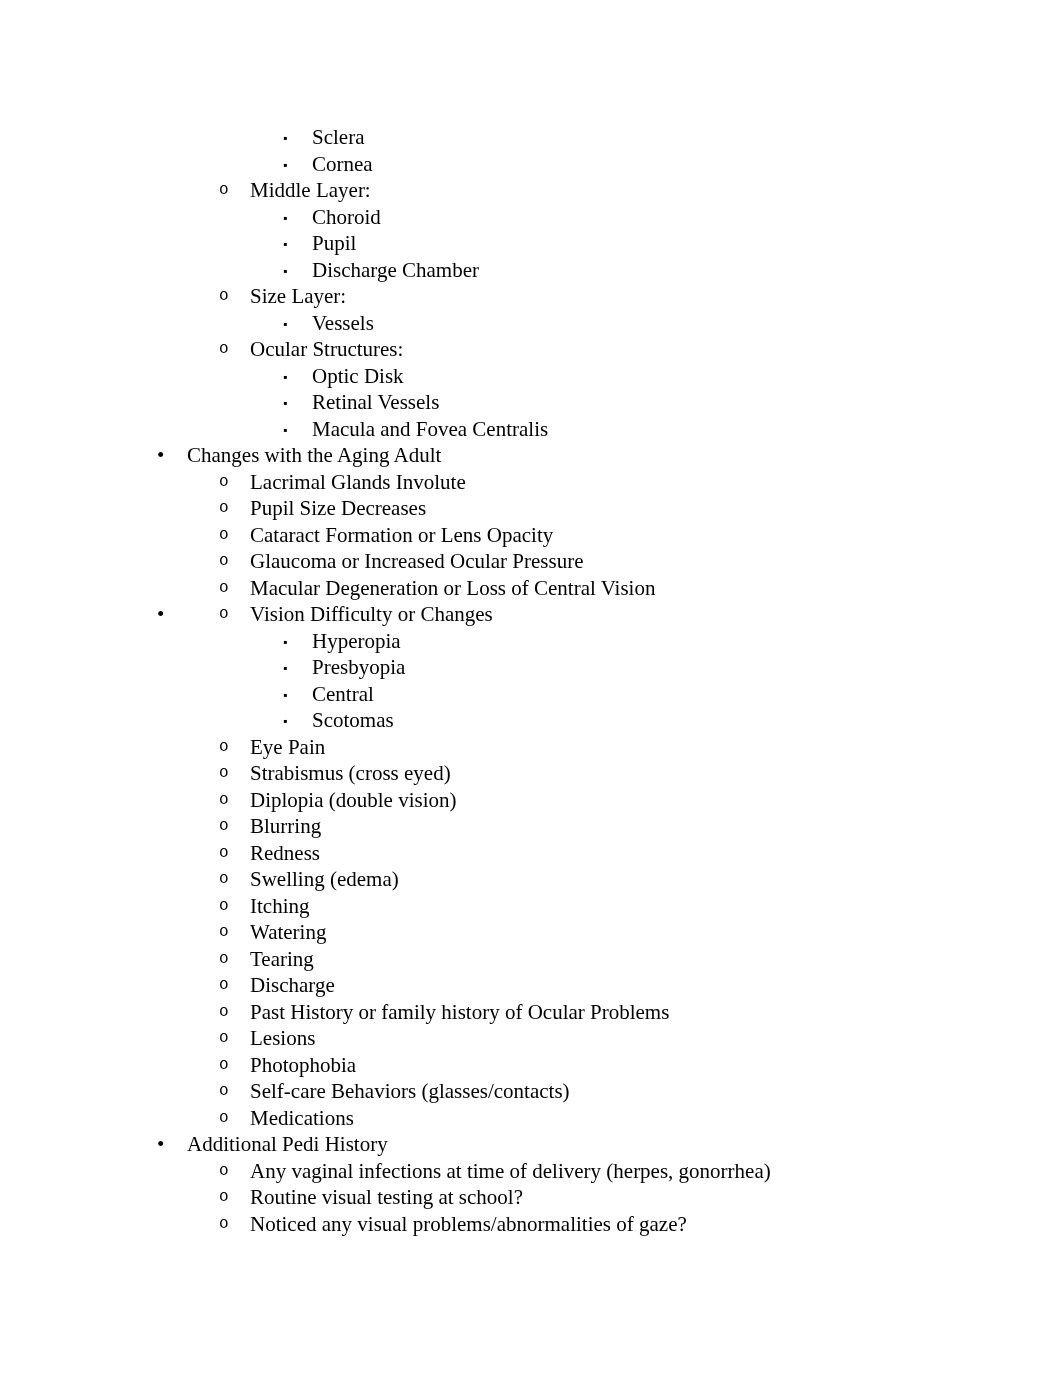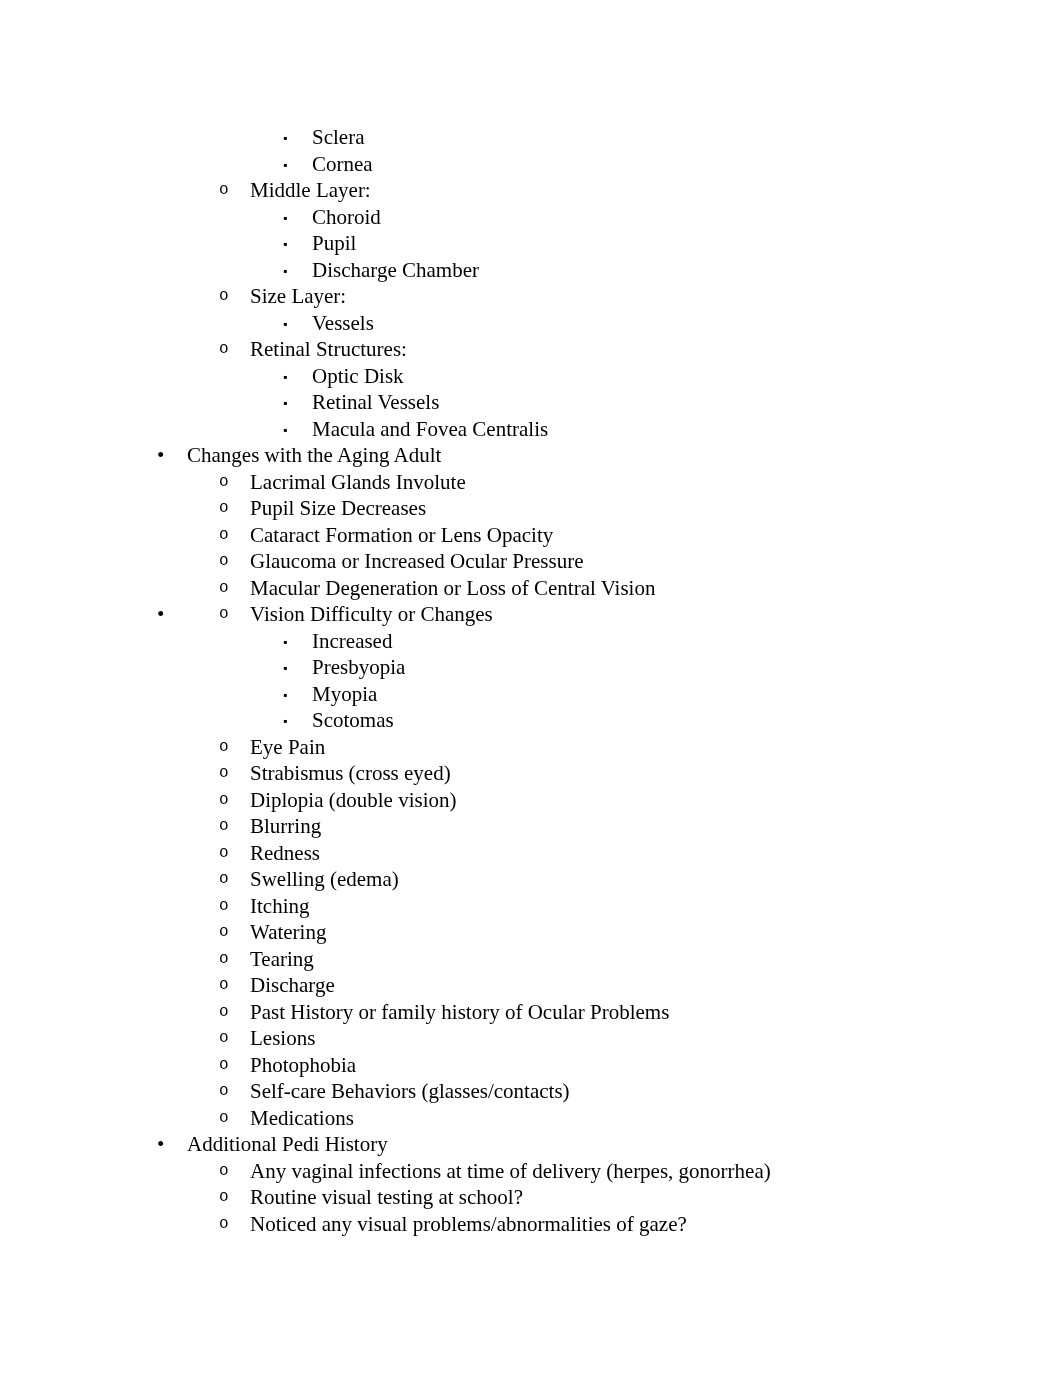--- a/index.html
+++ b/index.html
@@ -88,35 +88,35 @@
 <div class="page">
   <div class="outline" id="outline-root">
       <div class="bullet-row lvl3"><span class="marker">▪</span><span class="label">Sclera</span></div>
       <div class="bullet-row lvl3"><span class="marker">▪</span><span class="label">Cornea</span></div>
       <div class="bullet-row lvl2"><span class="marker">o</span><span class="label">Middle Layer:</span></div>
       <div class="bullet-row lvl3"><span class="marker">▪</span><span class="label">Choroid</span></div>
       <div class="bullet-row lvl3"><span class="marker">▪</span><span class="label">Pupil</span></div>
       <div class="bullet-row lvl3"><span class="marker">▪</span><span class="label">Discharge Chamber</span></div>
       <div class="bullet-row lvl2"><span class="marker">o</span><span class="label">Size Layer:</span></div>
       <div class="bullet-row lvl3"><span class="marker">▪</span><span class="label">Vessels</span></div>
-      <div class="bullet-row lvl2"><span class="marker">o</span><span class="label">Retinal Structures:</span></div>
+      <div class="bullet-row lvl2"><span class="marker">o</span><span class="label">Ocular Structures:</span></div>
       <div class="bullet-row lvl3"><span class="marker">▪</span><span class="label">Optic Disk</span></div>
       <div class="bullet-row lvl3"><span class="marker">▪</span><span class="label">Retinal Vessels</span></div>
       <div class="bullet-row lvl3"><span class="marker">▪</span><span class="label">Macula and Fovea Centralis</span></div>
       <div class="bullet-row lvl1"><span class="marker">•</span><span class="label">Changes with the Aging Adult</span></div>
       <div class="bullet-row lvl2"><span class="marker">o</span><span class="label">Lacrimal Glands Involute</span></div>
       <div class="bullet-row lvl2"><span class="marker">o</span><span class="label">Pupil Size Decreases</span></div>
       <div class="bullet-row lvl2"><span class="marker">o</span><span class="label">Cataract Formation or Lens Opacity</span></div>
       <div class="bullet-row lvl2"><span class="marker">o</span><span class="label">Glaucoma or Increased Ocular Pressure</span></div>
       <div class="bullet-row lvl2"><span class="marker">o</span><span class="label">Macular Degeneration or Loss of Central Vision</span></div>
       <div class="bullet-row lvl1"><span class="marker">•</span></div>
       <div class="bullet-row lvl2"><span class="marker">o</span><span class="label">Vision Difficulty or Changes</span></div>
-      <div class="bullet-row lvl3"><span class="marker">▪</span><span class="label">Increased</span></div>
+      <div class="bullet-row lvl3"><span class="marker">▪</span><span class="label">Hyperopia</span></div>
       <div class="bullet-row lvl3"><span class="marker">▪</span><span class="label">Presbyopia</span></div>
-      <div class="bullet-row lvl3"><span class="marker">▪</span><span class="label">Myopia</span></div>
+      <div class="bullet-row lvl3"><span class="marker">▪</span><span class="label">Central</span></div>
       <div class="bullet-row lvl3"><span class="marker">▪</span><span class="label">Scotomas</span></div>
       <div class="bullet-row lvl2"><span class="marker">o</span><span class="label">Eye Pain</span></div>
       <div class="bullet-row lvl2"><span class="marker">o</span><span class="label">Strabismus (cross eyed)</span></div>
       <div class="bullet-row lvl2"><span class="marker">o</span><span class="label">Diplopia (double vision)</span></div>
       <div class="bullet-row lvl2"><span class="marker">o</span><span class="label">Blurring</span></div>
       <div class="bullet-row lvl2"><span class="marker">o</span><span class="label">Redness</span></div>
       <div class="bullet-row lvl2"><span class="marker">o</span><span class="label">Swelling (edema)</span></div>
       <div class="bullet-row lvl2"><span class="marker">o</span><span class="label">Itching</span></div>
       <div class="bullet-row lvl2"><span class="marker">o</span><span class="label">Watering</span></div>
       <div class="bullet-row lvl2"><span class="marker">o</span><span class="label">Tearing</span></div>

